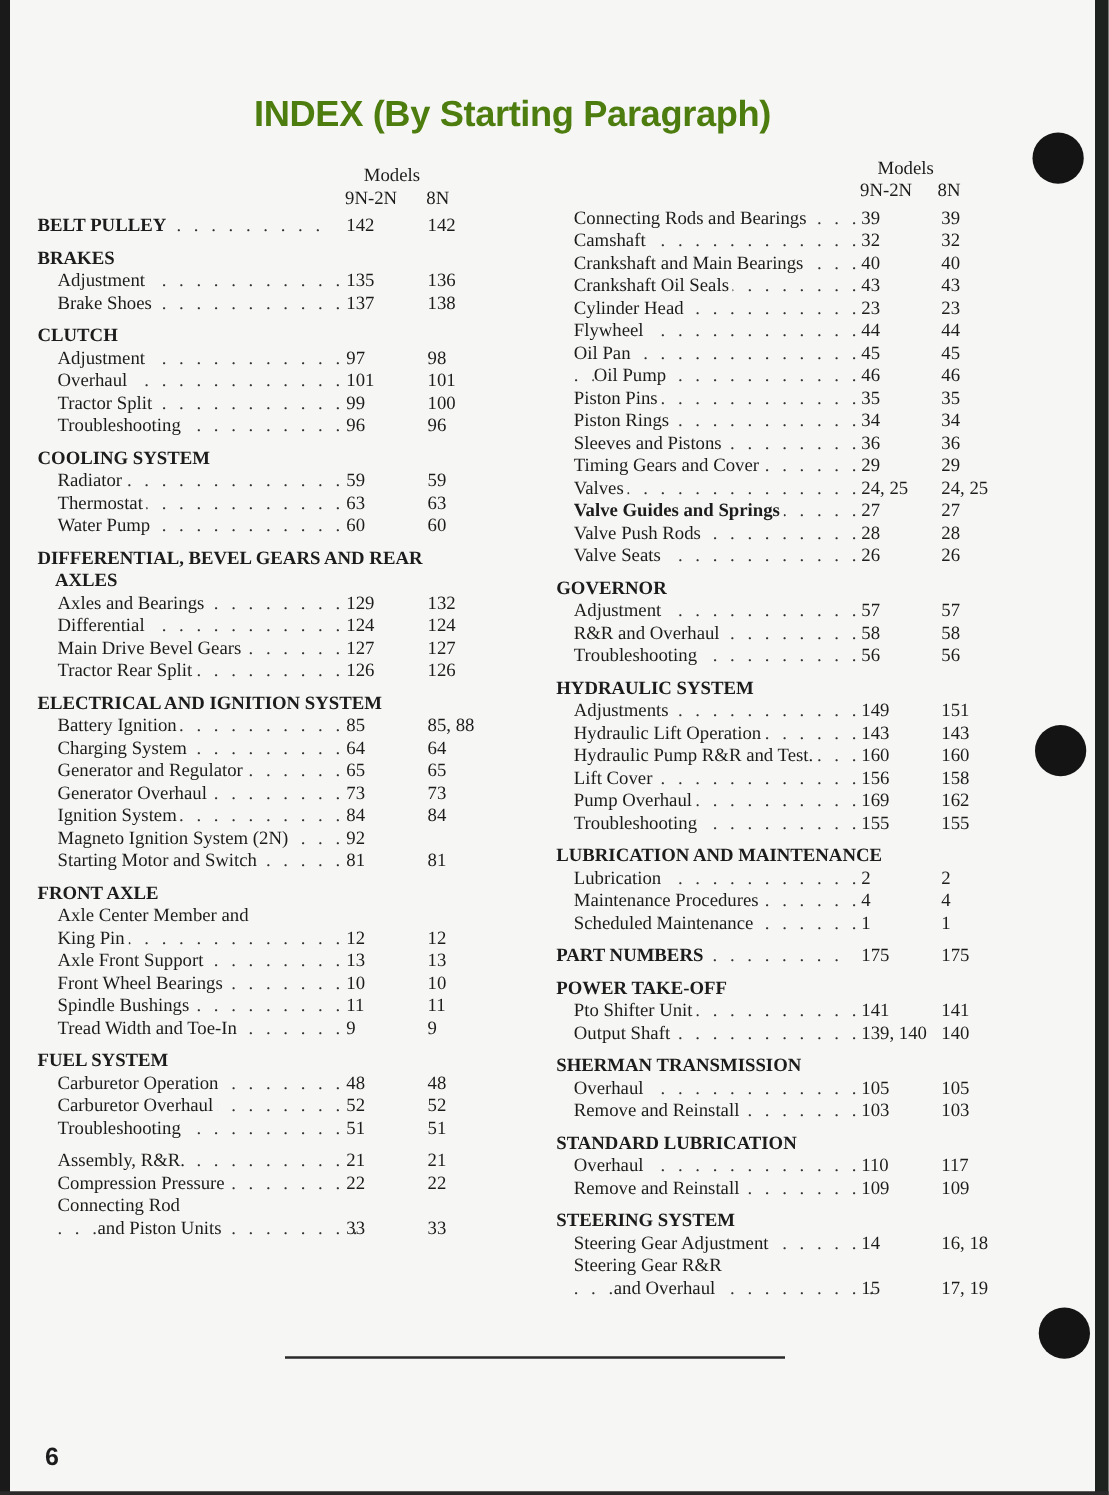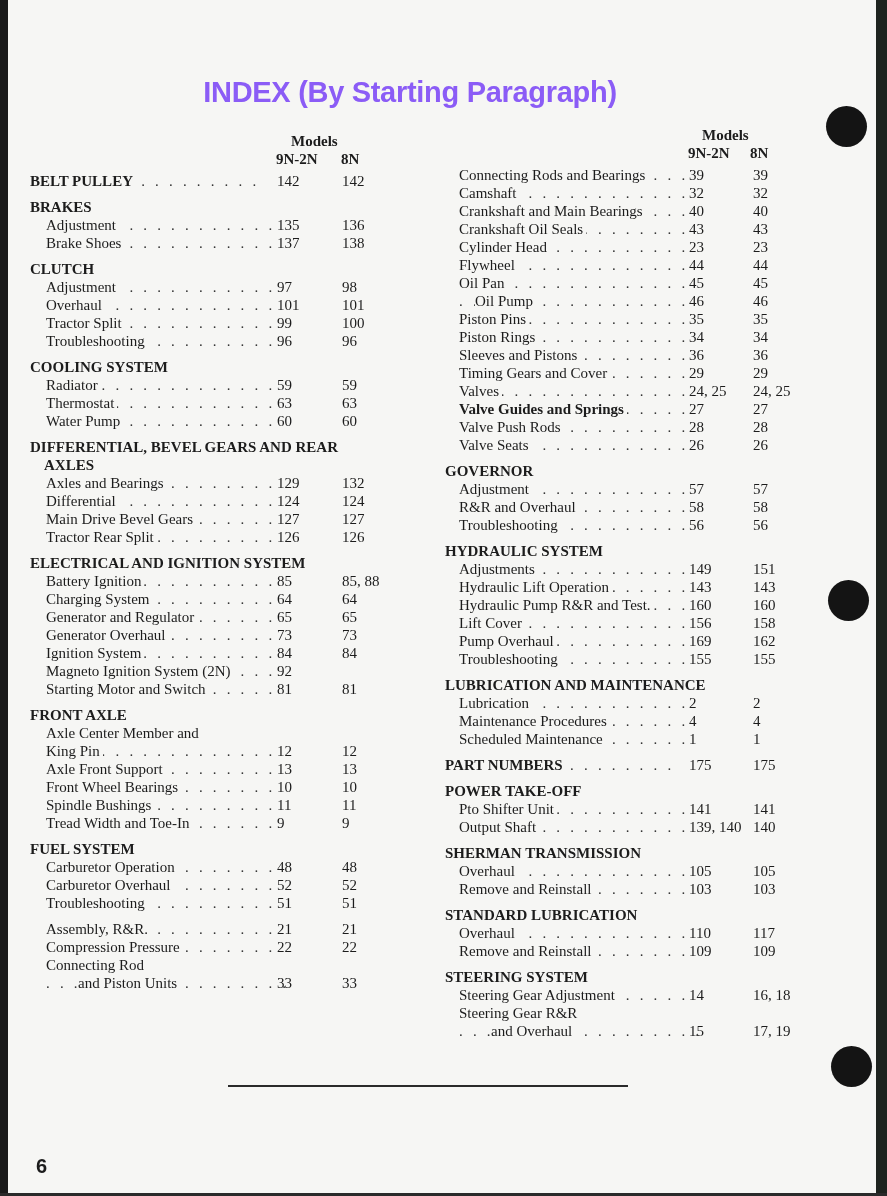--- a/index.html
+++ b/index.html
@@ -12,26 +12,26 @@
   .page {
     position: absolute; left: 8px; top: 0; width: 868px; height: 1193px;
     background: #f6f6f4;
   }
   .edge-left { position:absolute; left:0; top:0; width:8px; height:1196px; background:#1a1a1a; }
   .edge-right { position:absolute; right:0; top:0; width:11px; height:1196px; background:#1e231f; }
   .edge-bottom { position:absolute; left:0; bottom:0; width:887px; height:3px; background:#2a2a2a; }
   .title {
     position: absolute; left: 0; width: 820px; top: 76px; text-align: center;
     font-family: "Liberation Sans", "DejaVu Sans", sans-serif;
-    font-weight: bold; font-size: 29px; letter-spacing: -0.3px; color: #8b5cf6;
+    font-weight: bold; font-size: 29px; letter-spacing: -0.3px; color: #4d7c0f;
   }
   .col { position: absolute; font-size: 15px; line-height: 18px; }
   .col.left { left: 30px; top: 132px; width: 400px; }
   .col.right { left: 445px; top: 126px; width: 380px; }
-  .models-head { font-weight: bold; font-size: 15px; line-height: 18px; position: relative; height: 36px; }
+  .models-head { font-weight: normal; font-size: 15px; line-height: 18px; position: relative; height: 36px; }
   .models-head .models { position: absolute; top: 0; }
   .models-head .m1 { position: absolute; top: 18px; }
   .models-head .m2 { position: absolute; top: 18px; }
   .left .models-head .models { left: 261px; }
   .left .models-head .m1 { left: 246px; }
   .left .models-head .m2 { left: 311px; }
   .right .models-head .models { left: 257px; }
   .right .models-head .m1 { left: 243px; }
   .right .models-head .m2 { left: 305px; }
 

